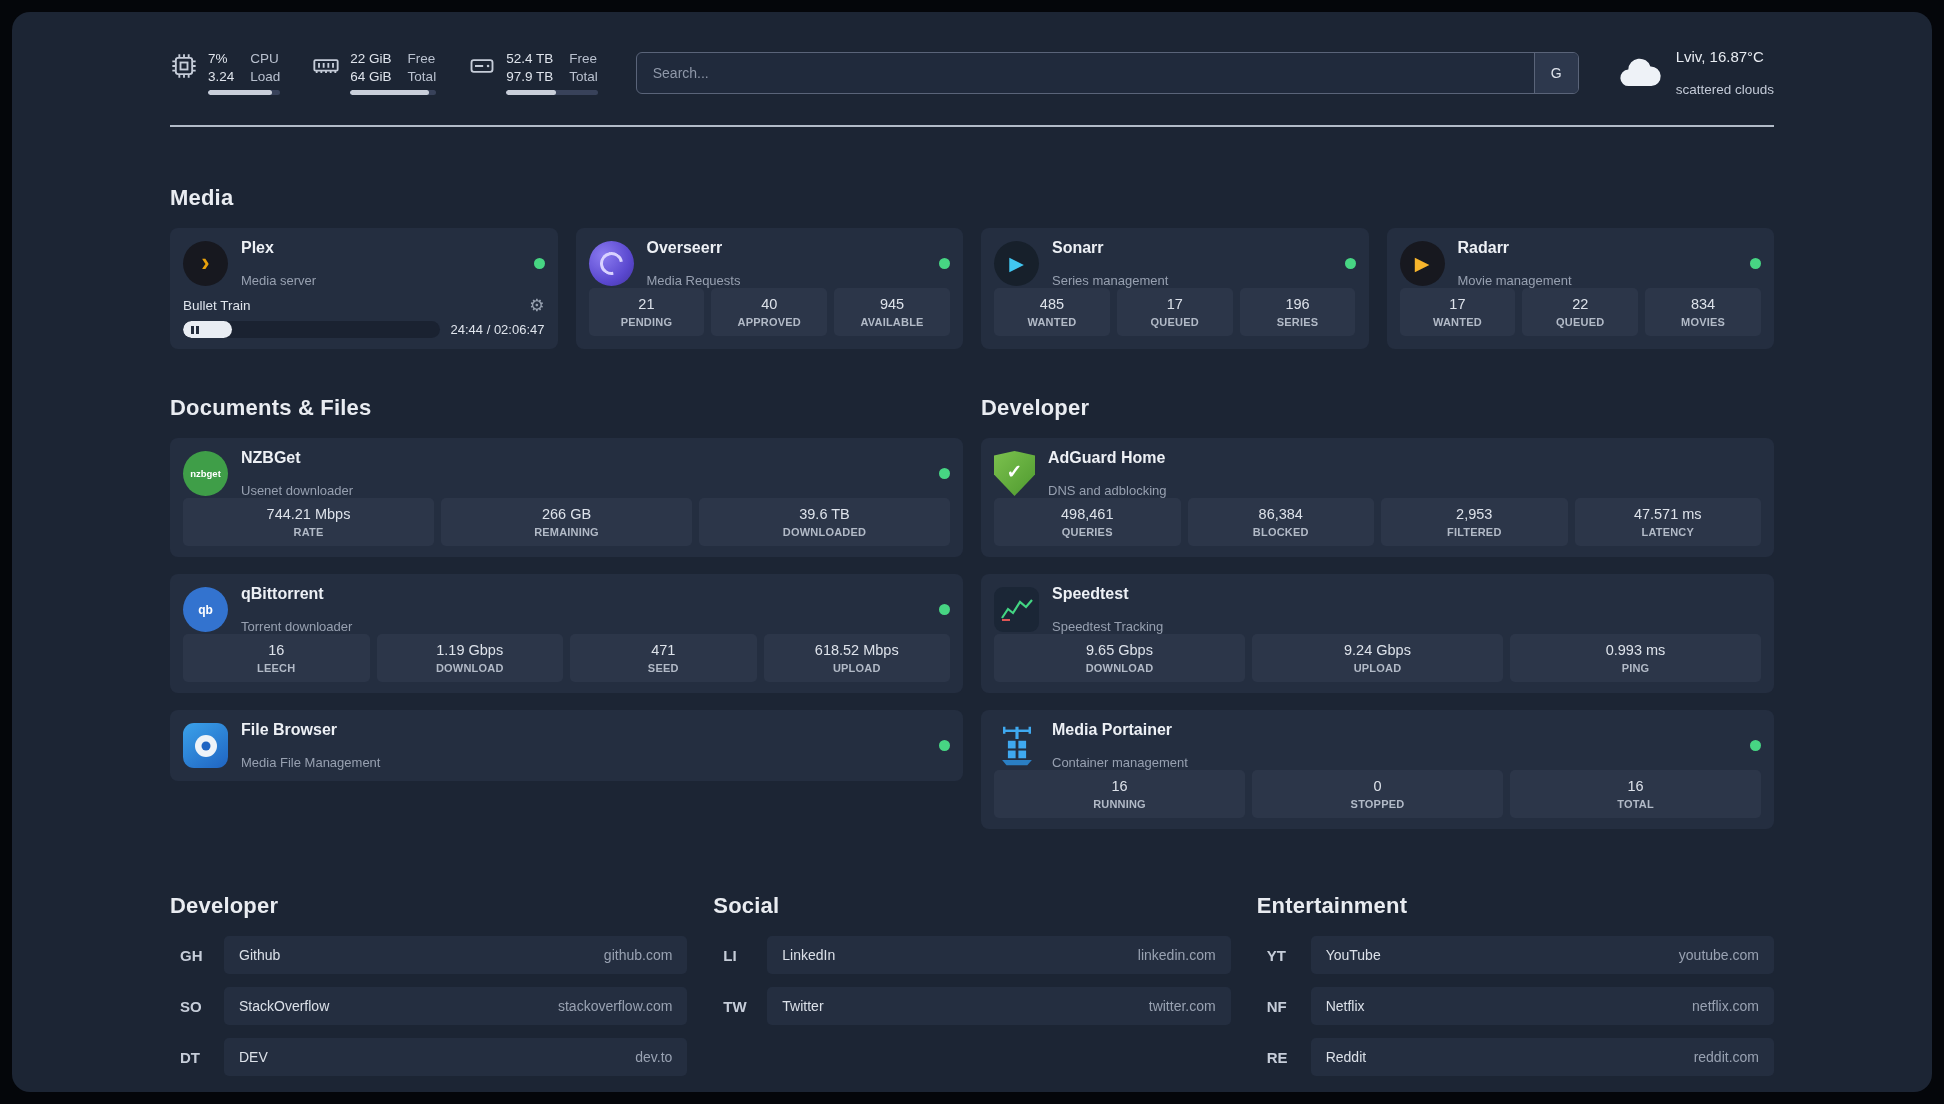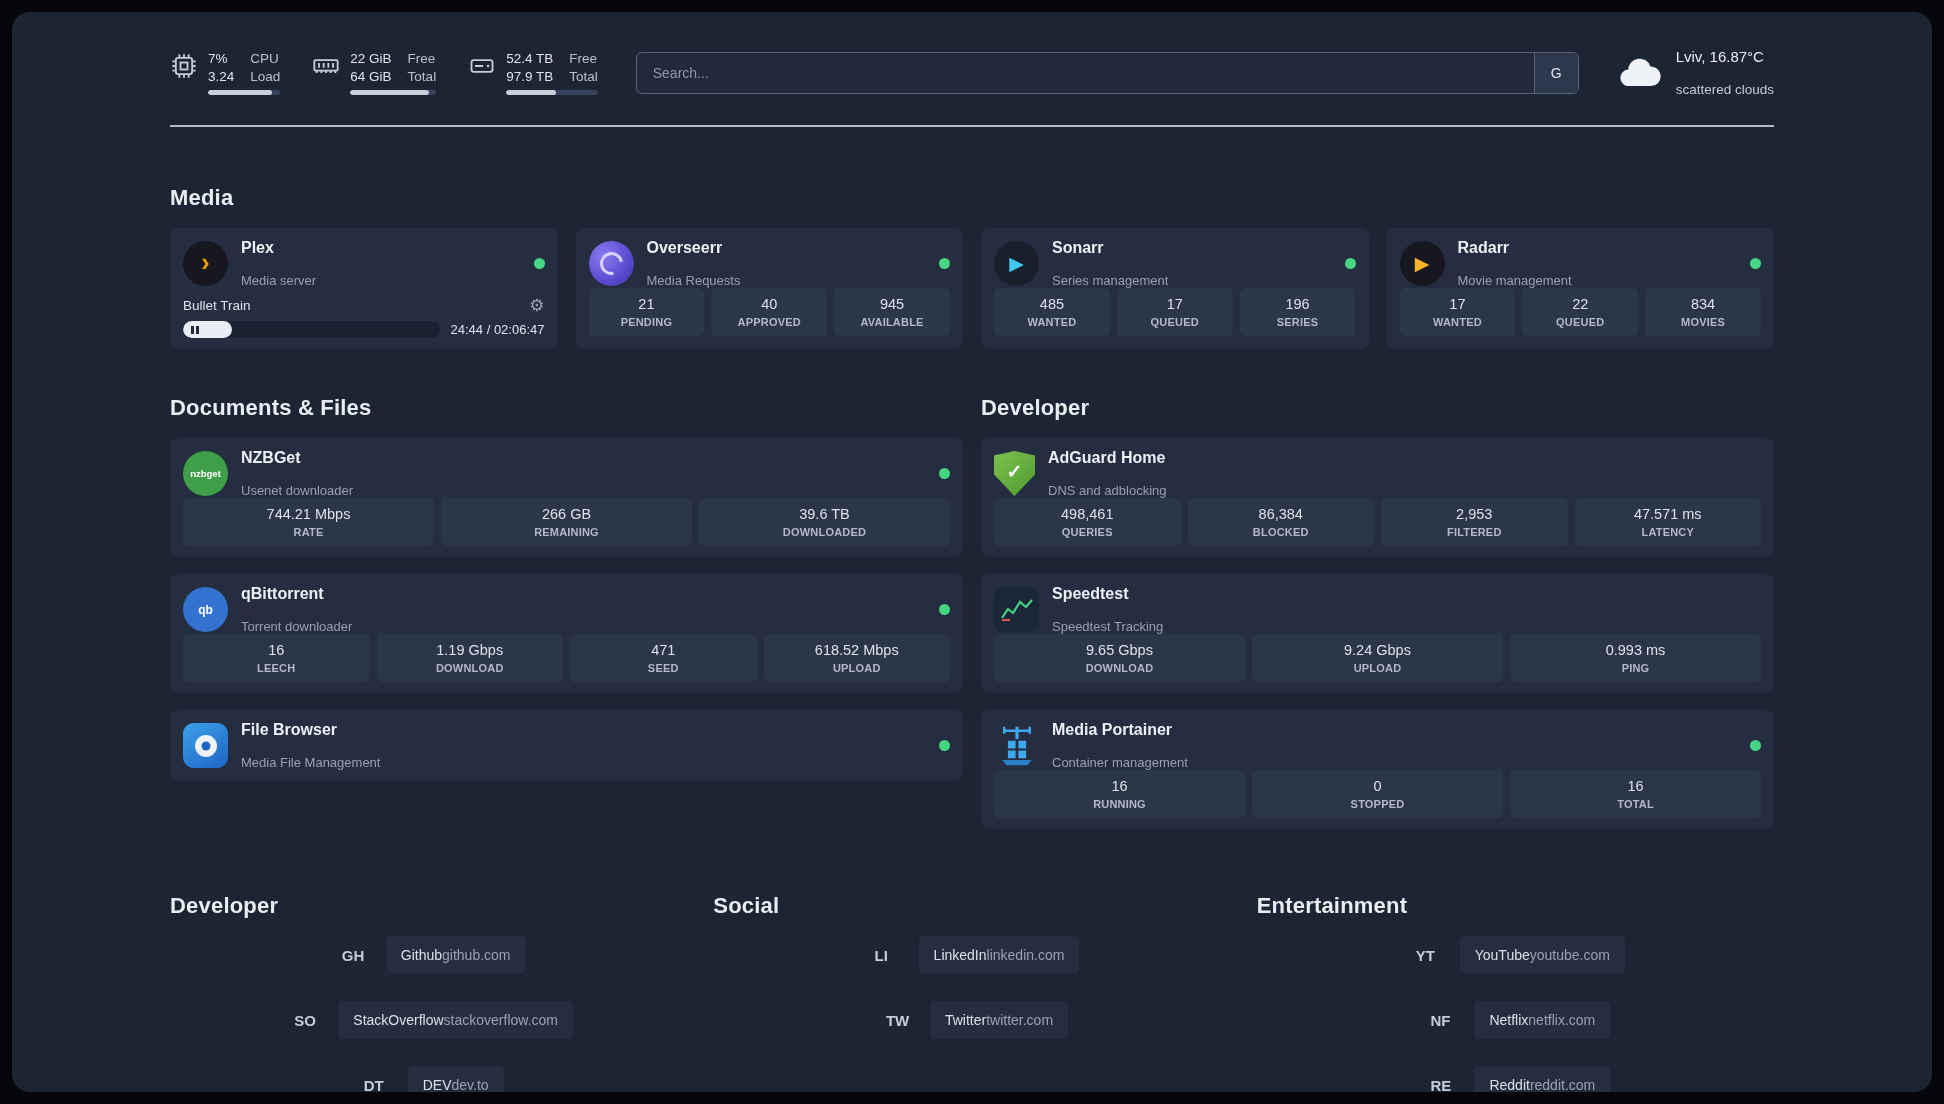--- a/index.html
+++ b/index.html
@@ -82,21 +82,21 @@
   .icon.filebrowser { background:linear-gradient(145deg,#3ba2ea,#1f64c2); border-radius:11px; }
   .icon.filebrowser::before { content:""; width:22px; height:22px; border-radius:50%; background:#eef3f8; }
   .icon.filebrowser::after { content:""; position:absolute; width:9px; height:9px; border-radius:50%; background:#1f64c2; left:50%; top:50%; transform:translate(-50%,-50%); }
   .icon.adguard { width:41px; height:45px; background:linear-gradient(135deg,#7cc14e,#4e9a2f); clip-path:polygon(50% 0%,100% 10%,100% 52%,50% 100%,0% 52%,0% 10%); }
   .icon.adguard .glyph { color:#fff; font-size:19px; font-weight:700; margin-top:-4px; }
   .icon.speedtest { background:#1b2636; border-radius:9px; }
   .icon.portainer { background:transparent; }
 
   
   .bms { display:grid; grid-template-columns:1fr 1fr 1fr; gap:26px; margin-top:64px; padding-bottom:44px; }
-  .bm-list { display:flex; flex-direction:column; gap:27px; margin-top:17px;align-items:center; }
+  .bm-list { display:flex; flex-direction:column; gap:13px; margin-top:17px; }
   .bm { display:flex; align-items:center; cursor:pointer; }
   .bm-abbr { width:54px; flex:none; font-size:15px; font-weight:600; color:#c6cdd9; padding-left:10px; }
   .bm-bar { flex:1; height:38px; background:#242e40; border-radius:5px; display:flex; align-items:center; padding:0 15px; }
   .bm-name { font-size:14px; color:#dbe0e8; }
   .bm-domain { margin-left:auto; font-size:14px; color:#99a2b2; }
 </style>
 </head>
 <body>
 
 <div class="frame">

